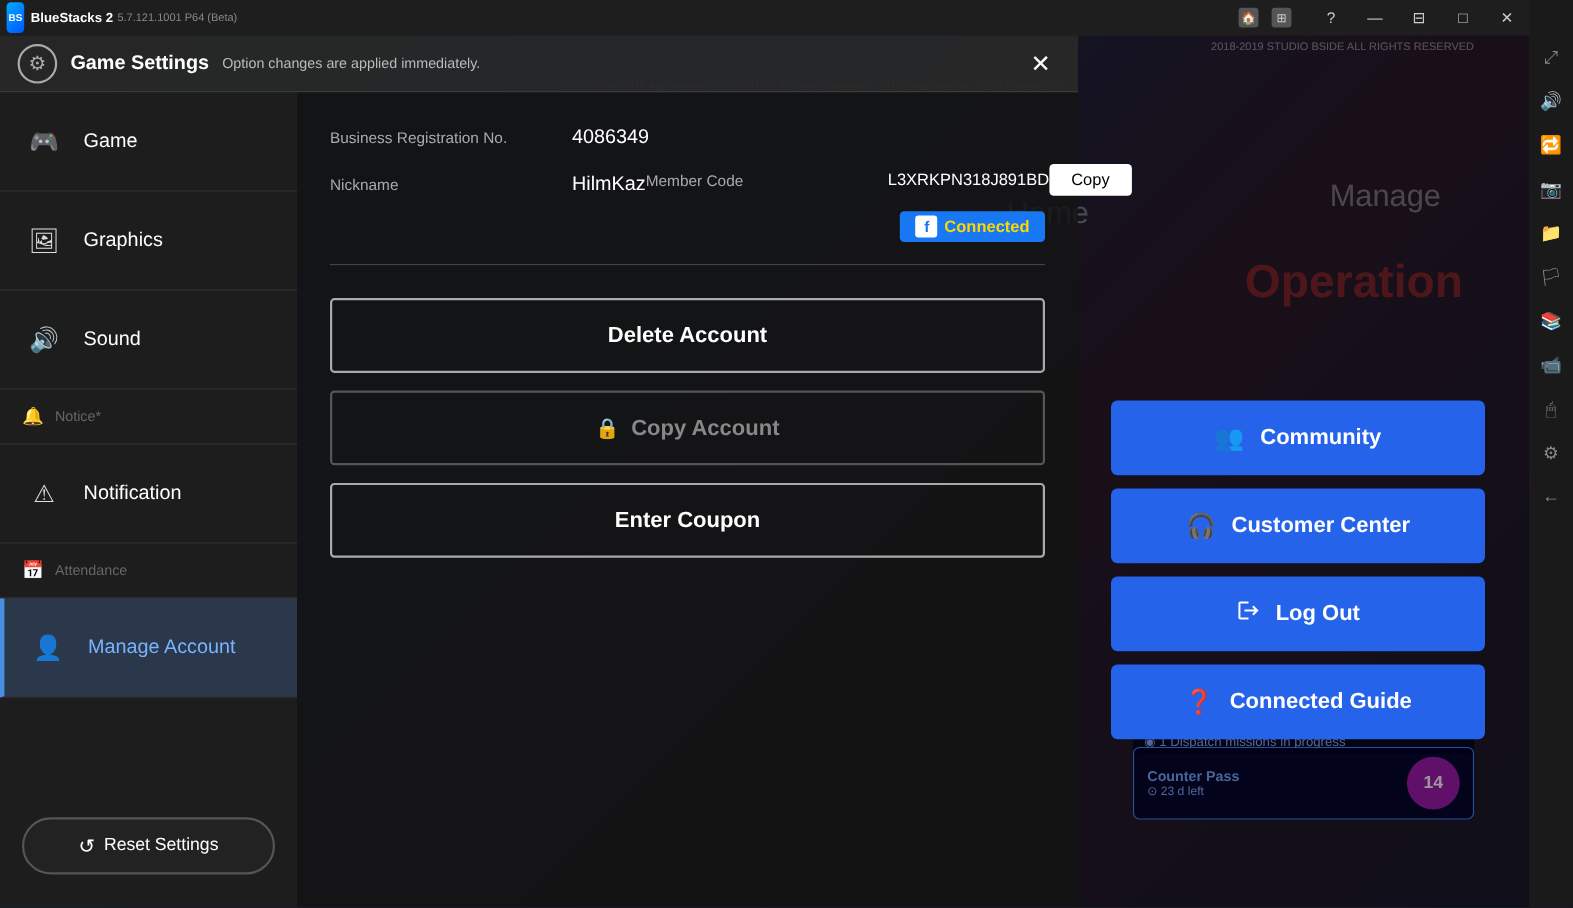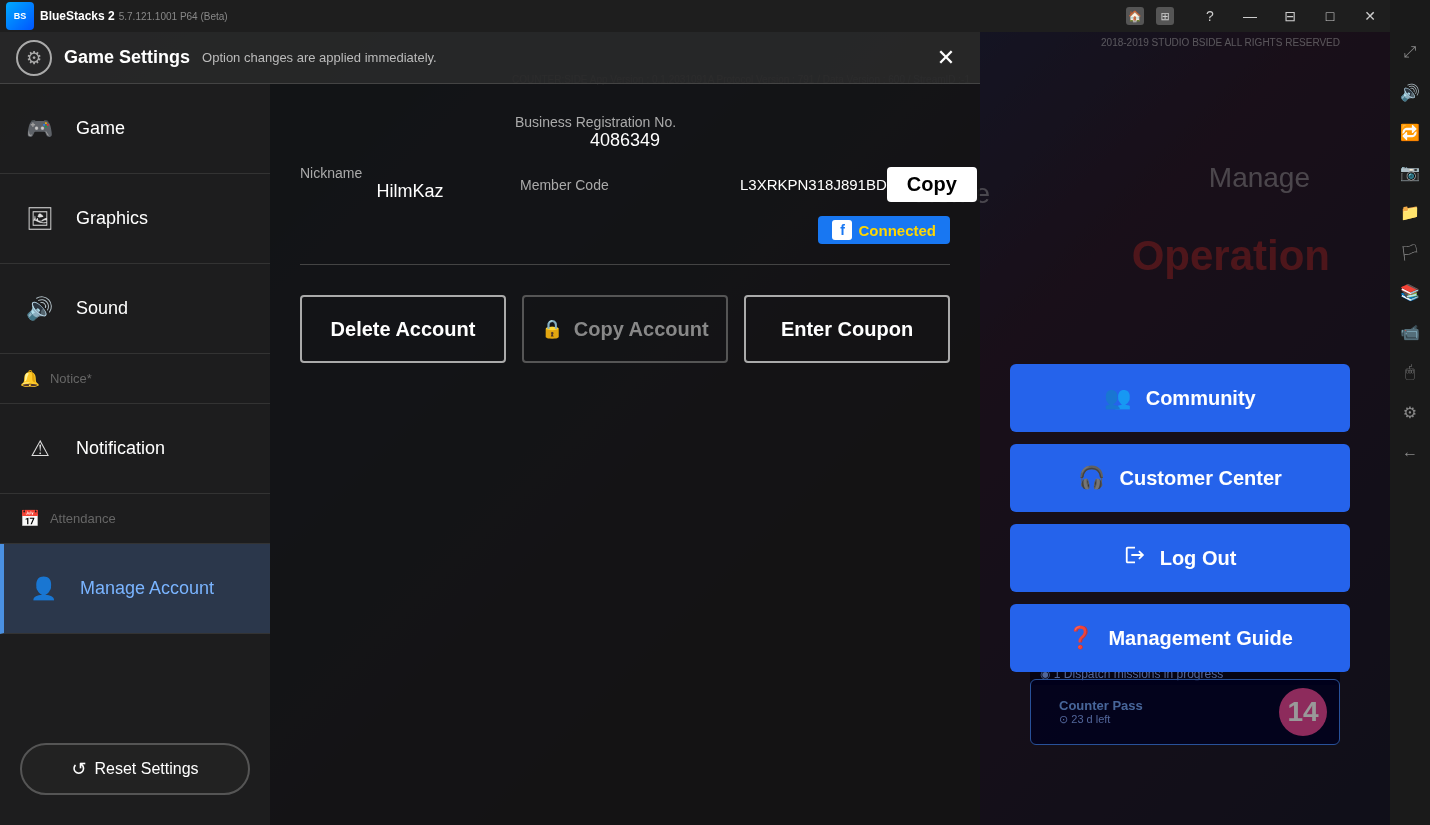--- a/index.html
+++ b/index.html
@@ -26,21 +26,21 @@
       position: absolute;
       top: 0; left: 0;
       width: 1390px;
       height: 32px;
       background: #1e1e1e;
       display: flex;
       align-items: center;
       z-index: 100;
     }
     .titlebar-logo {
-      width: 28px; height: 28px;
+      width: 16px; height: 28px;
       background: linear-gradient(135deg, #00aaff, #0055ff);
       border-radius: 4px;
       margin: 0 6px;
       display: flex; align-items: center; justify-content: center;
       font-size: 10px; color: white; font-weight: bold;
     }
     .titlebar-appname {
       color: #ffffff;
       font-size: 12px;
       font-weight: bold;
@@ -232,21 +232,20 @@
     
     .account-info {
       margin-bottom: 30px;
       border-bottom: 1px solid #444;
       padding-bottom: 20px;
     }
     .info-row {
       display: flex;
       align-items: center;
       margin-bottom: 14px;
-      flex-direction: column;
     }
     .info-label {
       color: #aaa;
       font-size: 14px;
       min-width: 220px;
     }
     .info-value {
       color: #fff;
       font-size: 18px;
       font-weight: 500;
@@ -254,22 +253,22 @@
     .member-code-row {
       display: flex;
       align-items: center;
       gap: 0;
     }
     .copy-btn {
       background: #fff;
       color: #000;
       border: none;
       padding: 6px 20px;
-      font-size: 20px;
-      font-weight: bold;
+      font-size: 15px;
+      font-weight: normal;
       border-radius: 4px;
       cursor: pointer;
     }
     .facebook-badge {
       display: flex;
       align-items: center;
       gap: 6px;
       background: #1877f2;
       padding: 4px 14px;
       border-radius: 4px;
@@ -283,21 +282,21 @@
       border-radius: 3px;
       display: flex; align-items: center; justify-content: center;
       color: #1877f2;
       font-weight: bold;
       font-size: 14px;
     }
 
     
     .action-buttons {
       display: grid;
-      grid-template-columns: 1fr 1fr 1fr;
+      grid-template-columns: 1fr;
       gap: 16px;
       margin-top: 20px;
     }
     .action-btn {
       height: 68px;
       border: 2px solid #aaa;
       background: transparent;
       color: #fff;
       font-size: 20px;
       font-weight: bold;
@@ -467,26 +466,26 @@
 
   <div class="copyright-text">2018-2019 STUDIO BSIDE ALL RIGHTS RESERVED</div>
   <div class="game-version">COUNTER:SIDE App Version : 0.1.2031091A Protocol Version : 791 / Data Version : 600 / StreamID :-1</div>
 
   <div class="bg-text-home">Home</div>
   <div class="bg-text-manage">Manage</div>
   <div class="bg-text-operation">Operation</div>
 
   <div class="dispatch-notice">◉ 1 Dispatch missions in progress</div>
   <div class="counter-pass">
-    <div style="display:flex;justify-content:space-between;align-items:center;margin-left:16px;">
+    <div style="display:flex;justify-content:space-between;align-items:center;">
       <div>
         <div style="font-weight:bold;color:#7af;">Counter Pass</div>
         <div style="color:#88aaff;font-size:11px;">⊙ 23 d left</div>
       </div>
-      <div style="background:#ec4899;width:48px;height:48px;border-radius:50%;display:flex;align-items:center;justify-content:center;font-size:28px;font-weight:bold;color:#fff;">14</div>
+      <div style="background:#a21caf;width:48px;height:48px;border-radius:50%;display:flex;align-items:center;justify-content:center;font-size:16px;font-weight:bold;color:#fff;">14</div>
     </div>
   </div>
 
   <div class="settings-overlay"></div>
 
   <div class="settings-header">
     <div class="settings-gear-icon">⚙</div>
     <span class="settings-title">Game Settings</span>
     <span class="settings-subtitle">Option changes are applied immediately.</span>
     <div class="settings-close">✕</div>
@@ -592,17 +591,17 @@
 
     <button class="big-btn">
       <span class="big-btn-icon"><svg width="22" height="22" viewBox="0 0 24 24" fill="white">
             <path d="M17 7l-1.41 1.41L18.17 11H8v2h10.17l-2.58 2.58L17 17l5-5zM4 5h8V3H4c-1.1 0-2 .9-2 2v14c0 1.1.9 2 2 2h8v-2H4V5z"></path>
           </svg></span>
       <span>Log Out</span>
     </button>
 
     <button class="big-btn">
       <span class="big-btn-icon">❓</span>
-      <span>Management Guide</span>
+      <span>Connected Guide</span>
     </button>
   </div>
 
 </div>
 
 </body></html>

